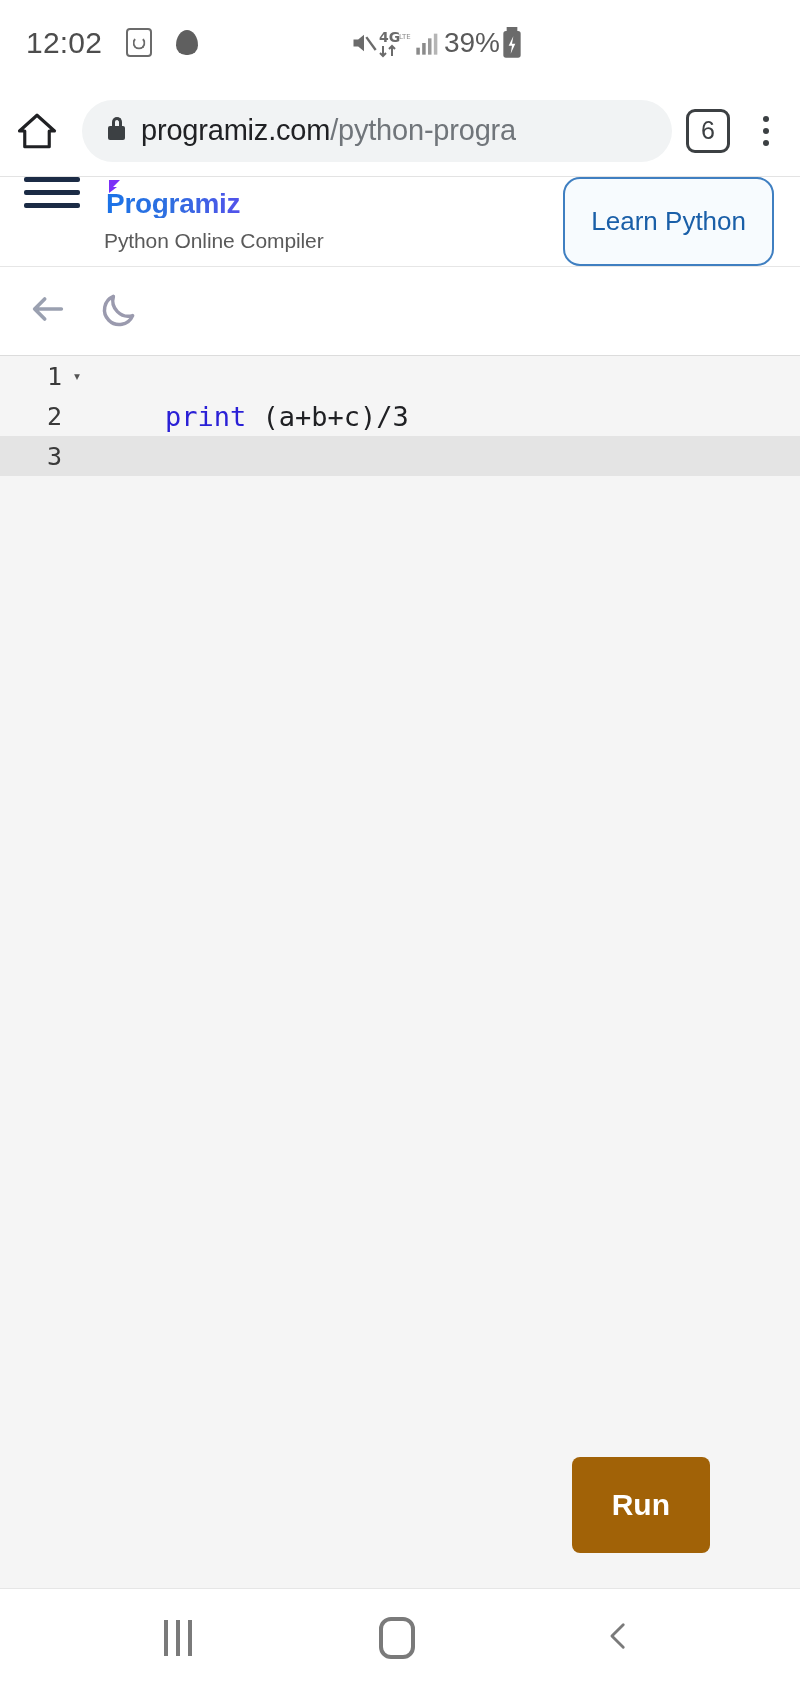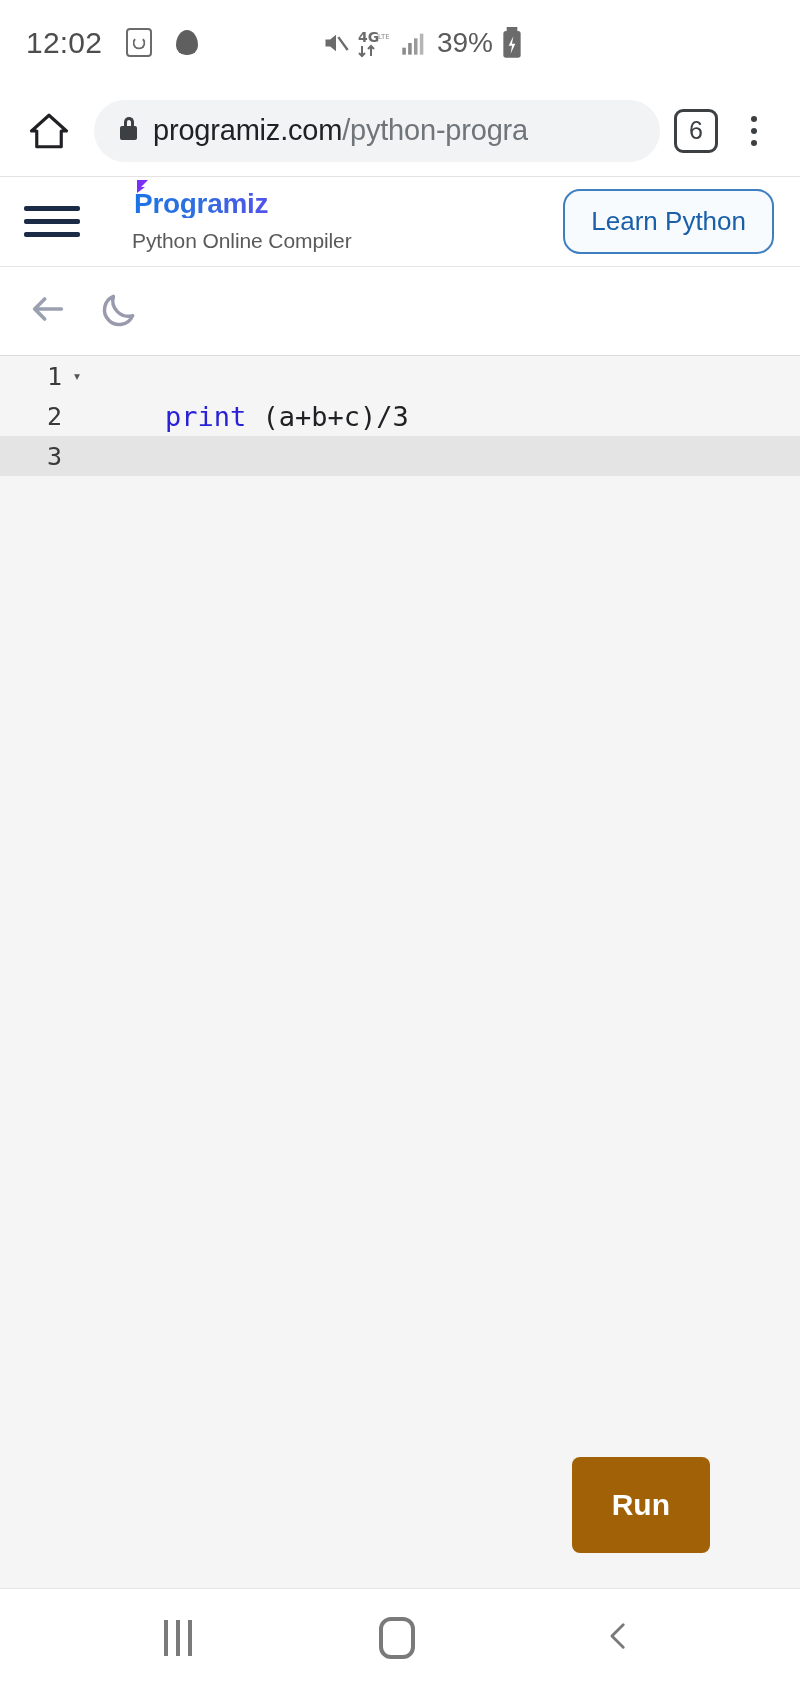--- a/index.html
+++ b/index.html
@@ -32,21 +32,20 @@
   }
   .status-time {
     font-size: 30px;
     color: #4d4d4d;
     letter-spacing: 0.2px;
   }
   .status-right {
     margin-left: auto;
     display: flex;
     align-items: center;
-    gap: 7px;
     margin-right: 250px;
     text-align: right;
   }
   .status-battery-text {
     font-size: 28px;
     color: #5a5a5a;
     margin-left: 1px;
   }
   .alarm-ico {
     width: 22px; height: 25px;
@@ -71,21 +70,21 @@
     border-radius: 50% 50% 45% 45% / 62% 62% 38% 38%;
     display: inline-block;
   }
 
   
   .browser-bar {
     height: 92px;
     background: #ffffff;
     display: flex;
     align-items: center;
-    padding: 0 22px;
+    padding: 0 10px;
     box-sizing: border-box;
     border-bottom: 1px solid #e3e3e3;
   }
   .home-btn {
     width: 54px; height: 54px;
     display: flex; align-items: center; justify-content: center;
     flex: none;
   }
   .omnibox {
     flex: 1;
@@ -154,25 +153,23 @@
     border-radius: 50%;
     background: #3c4043;
     display: block;
   }
 
   
   .site-header {
     height: 90px;
     background: #ffffff;
     display: flex;
-    align-items: center;
     padding: 0 26px 0 24px;
     box-sizing: border-box;
     border-bottom: 1px solid #e6e6e6;
-    gap: 28px;
   }
   .hamburger {
     width: 56px;
     display: flex;
     flex-direction: column;
     gap: 8px;
     flex: none;
   }
   .hamburger span {
     display: block;

